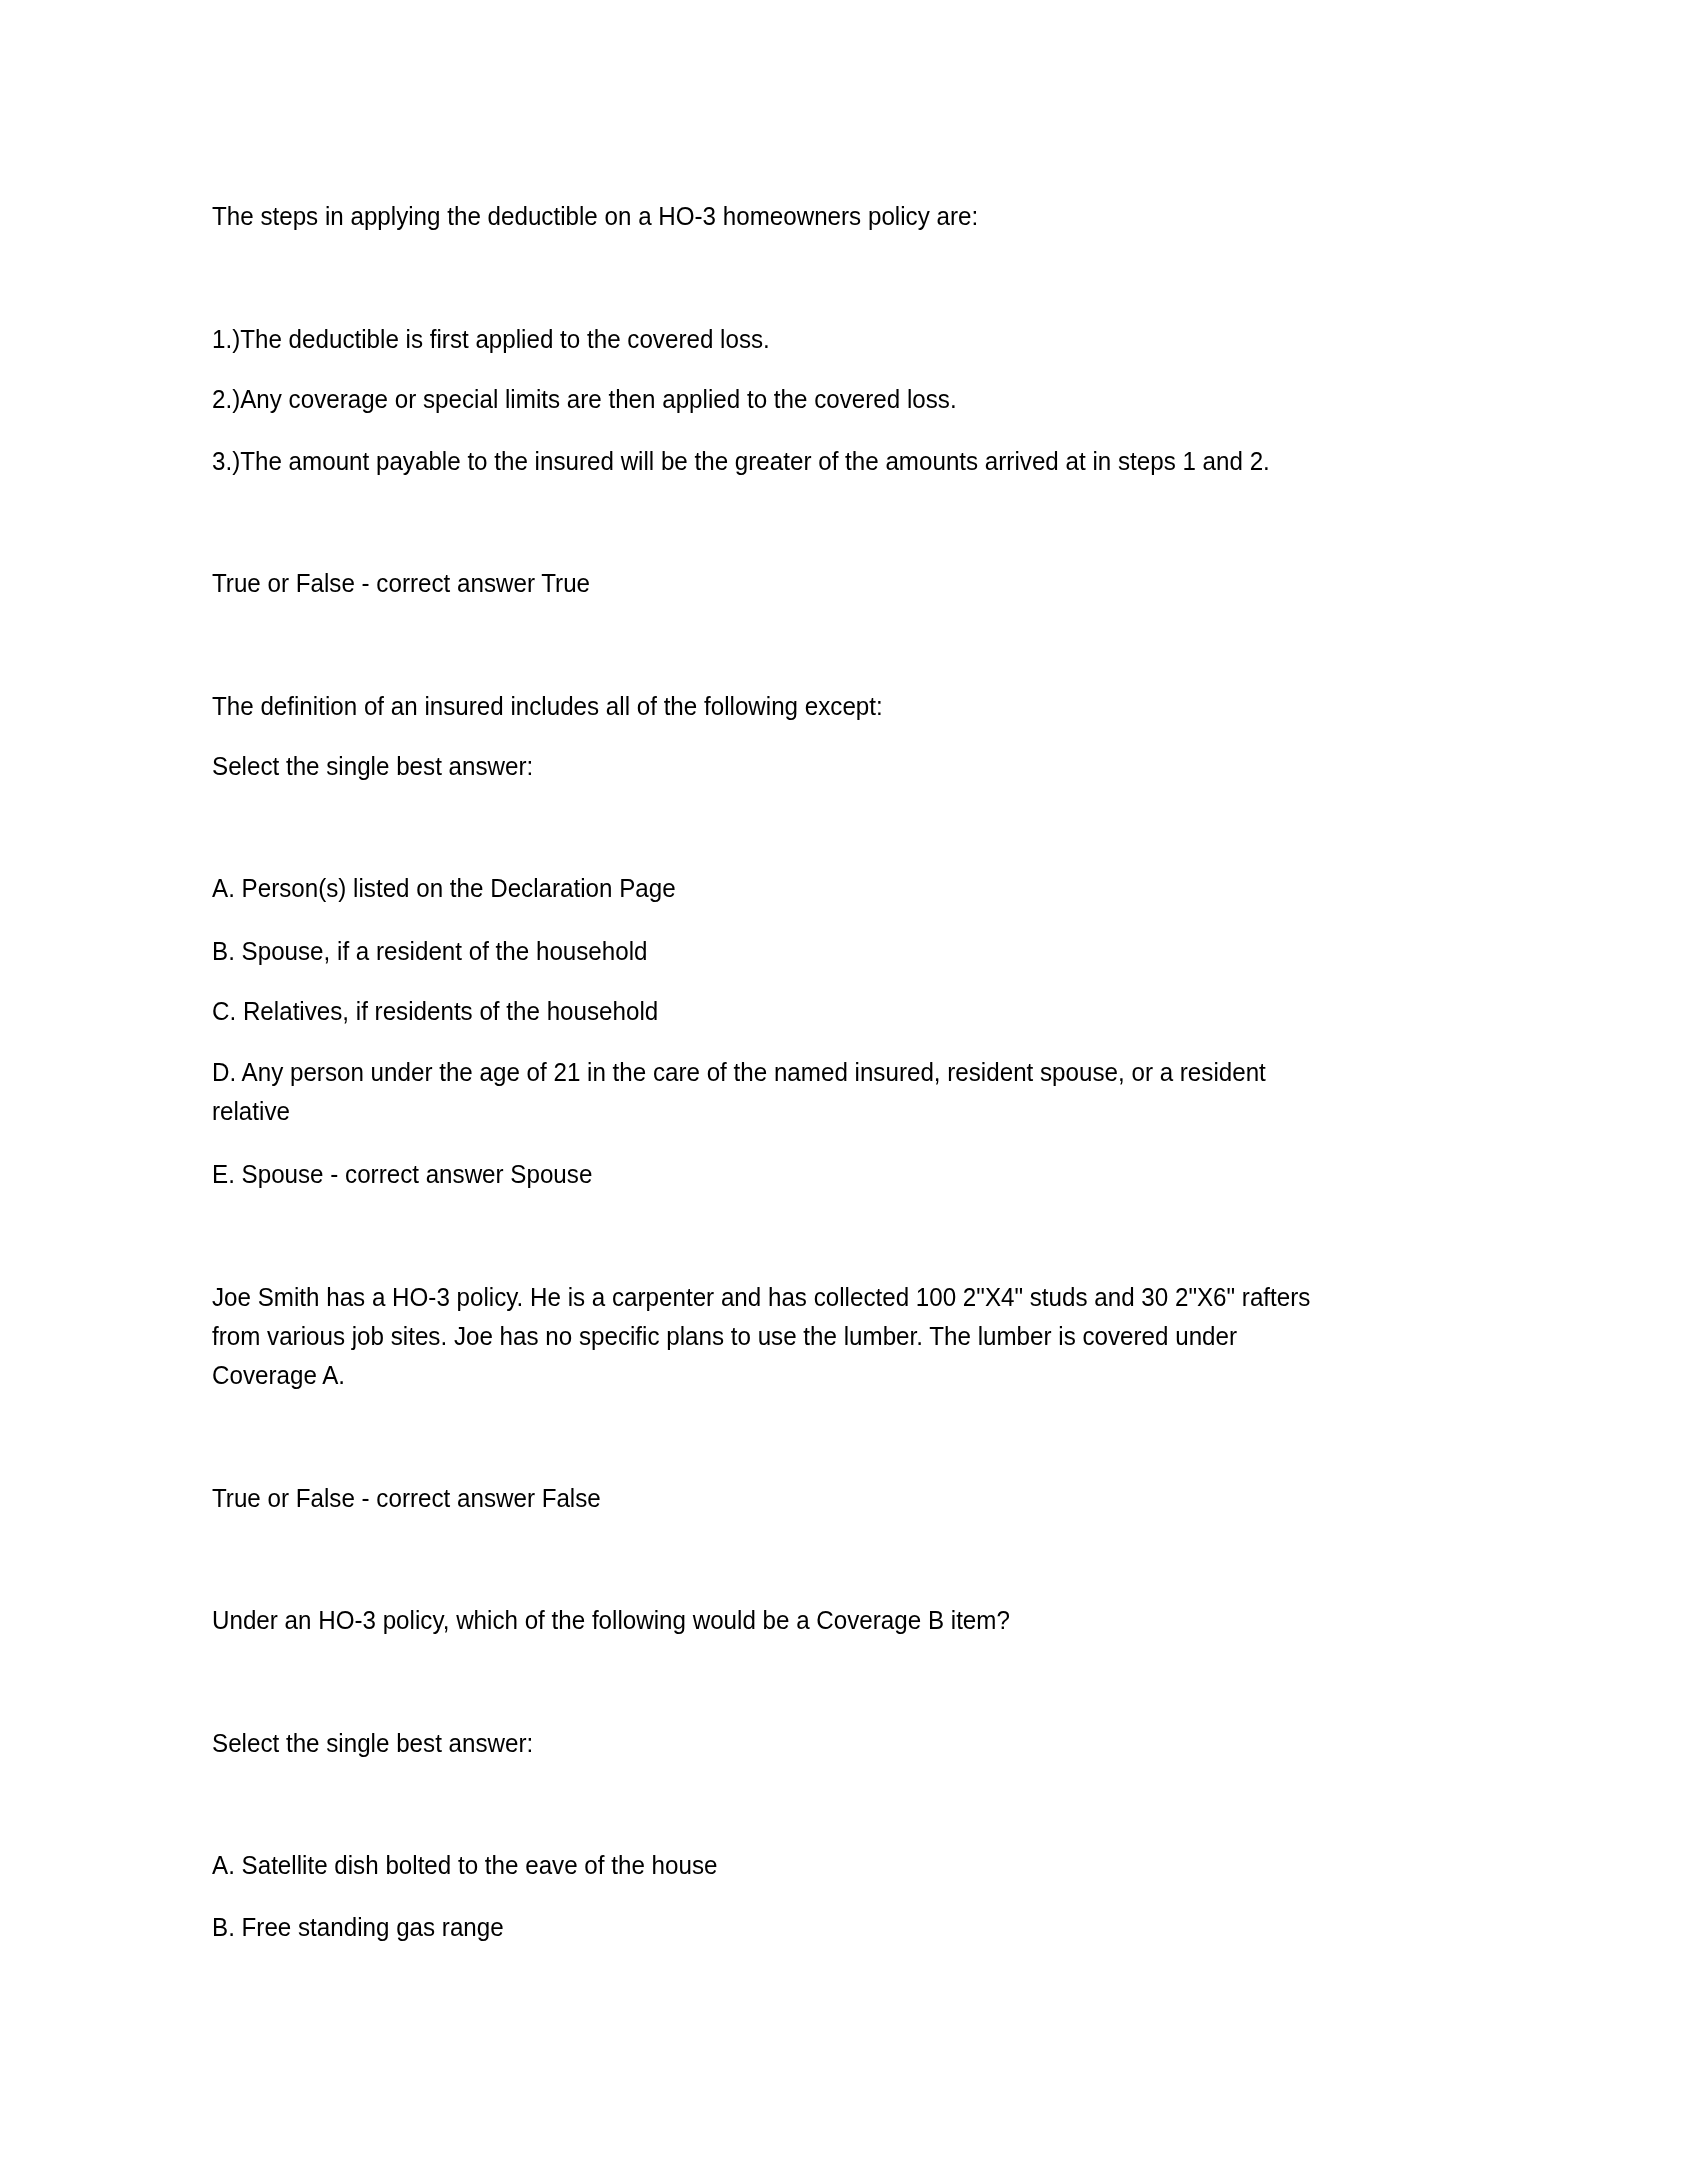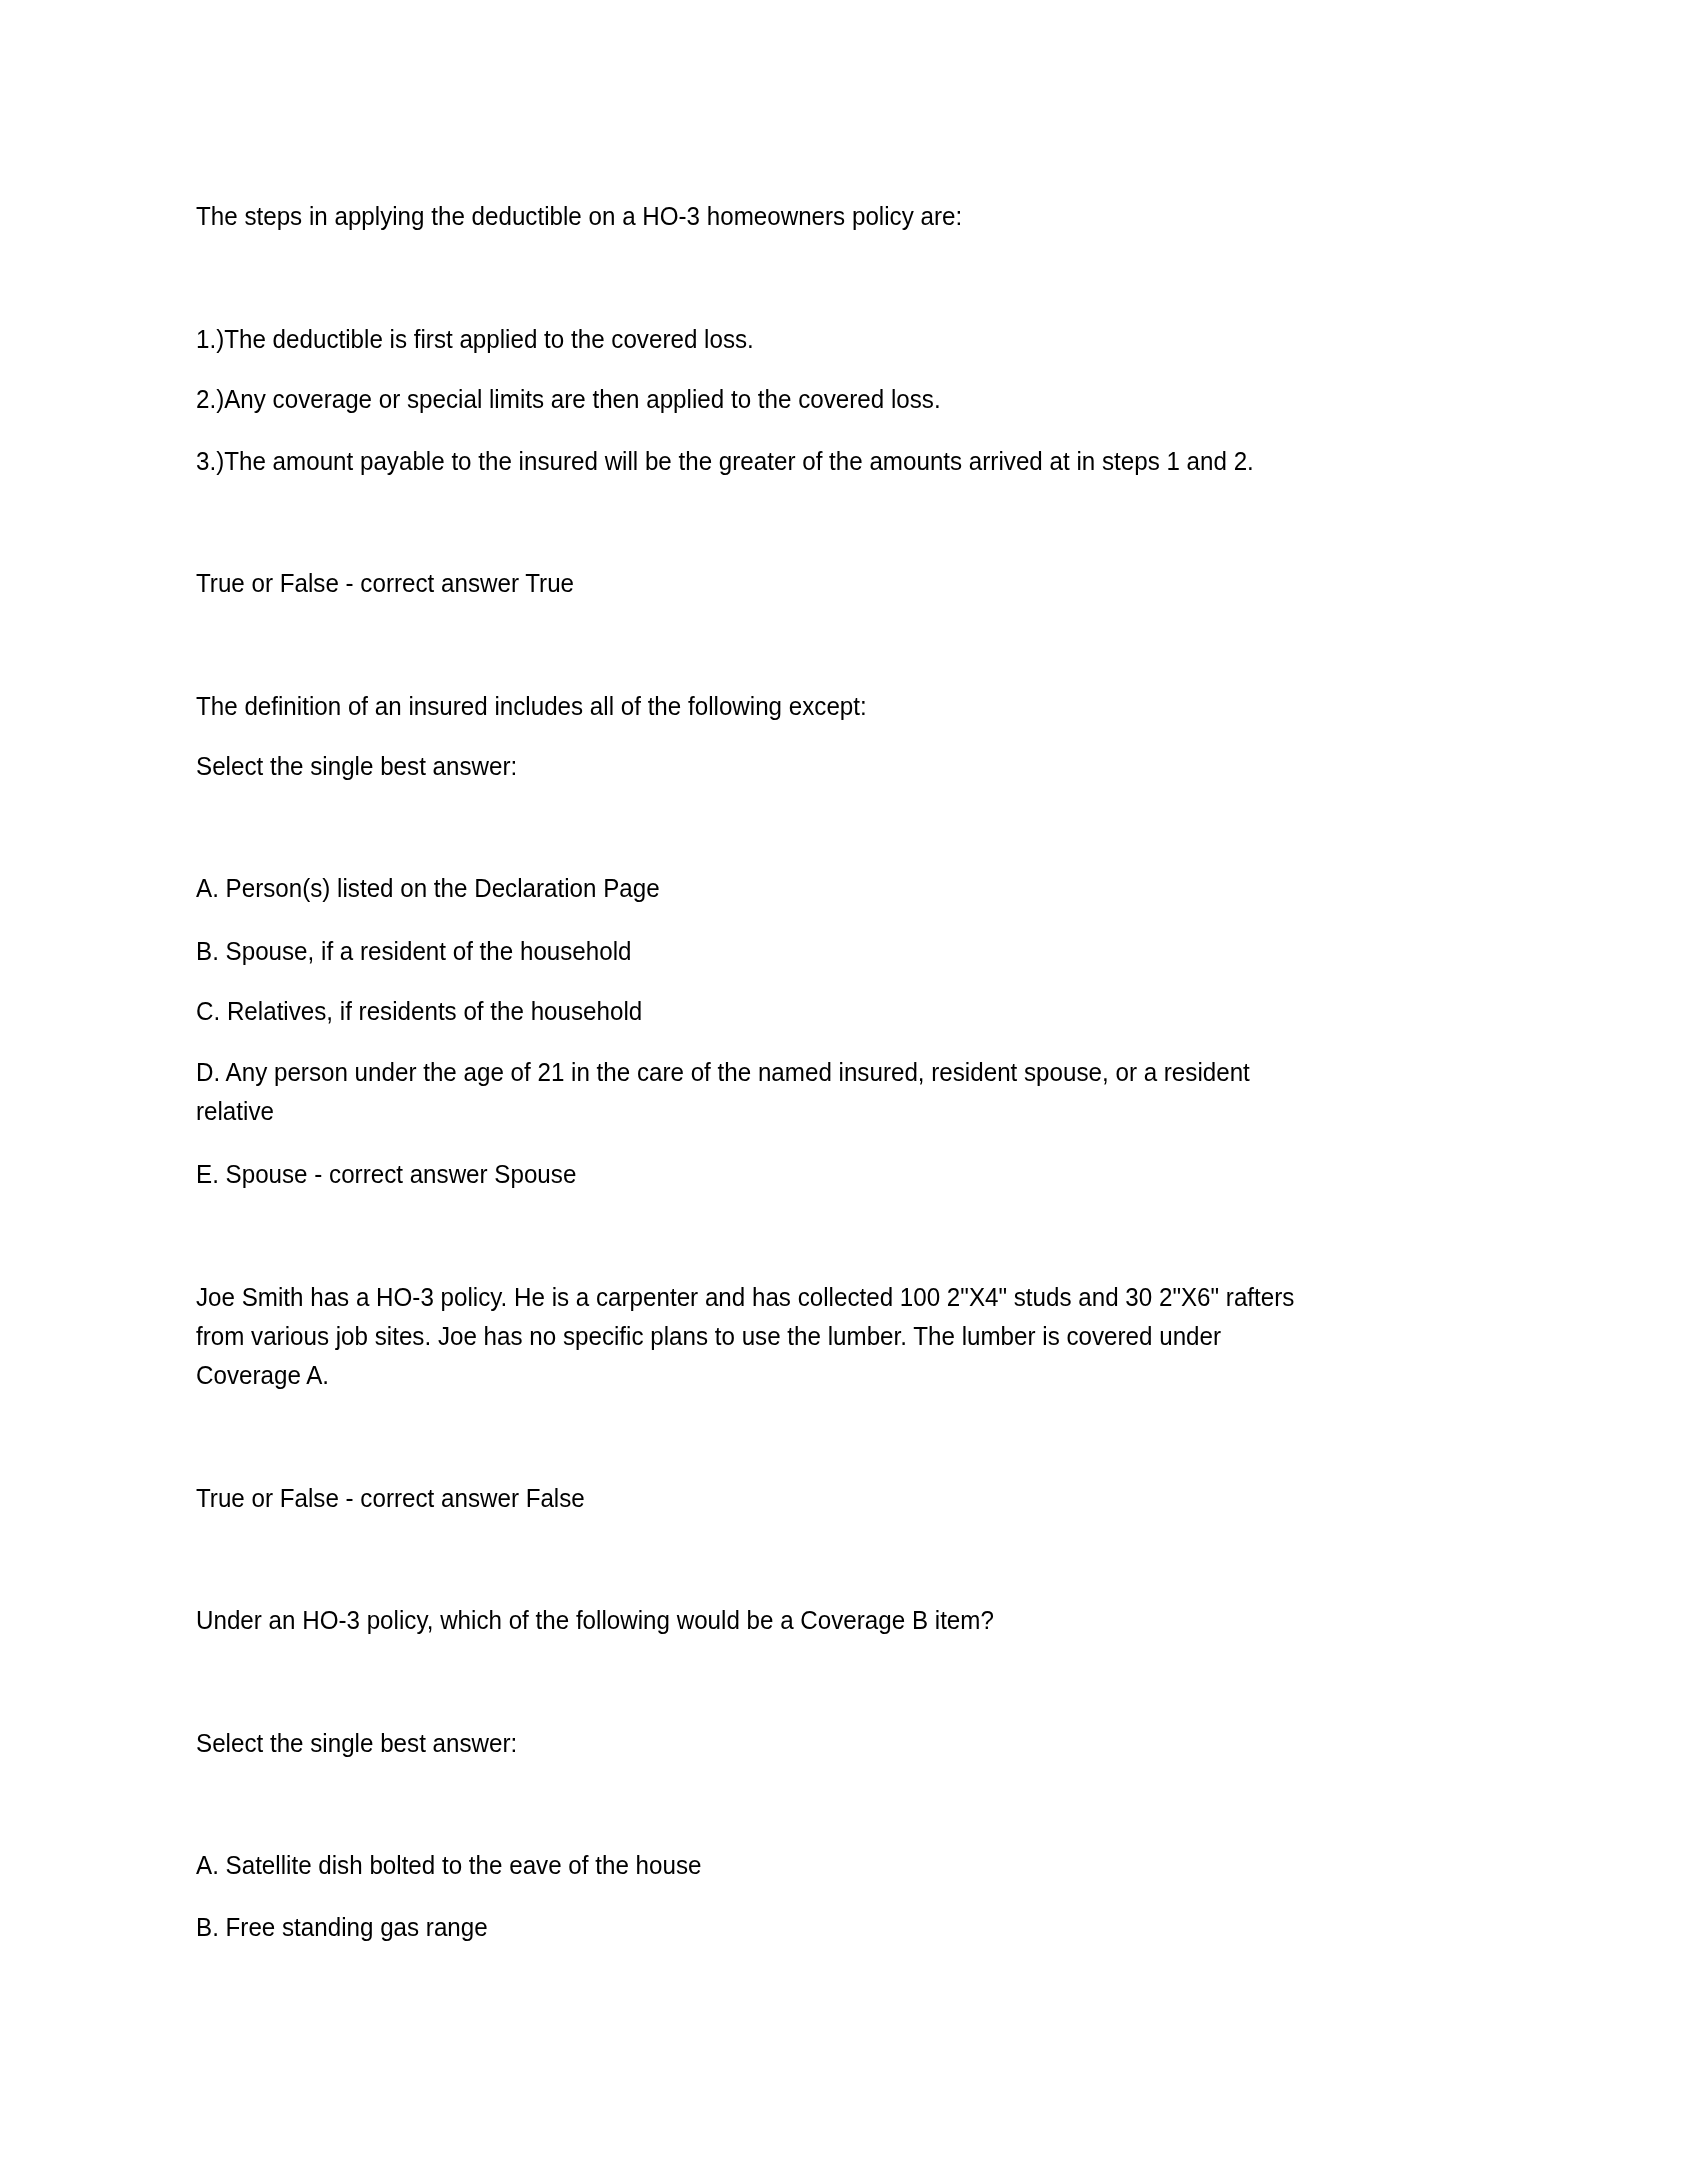--- a/index.html
+++ b/index.html
@@ -1,17 +1,17 @@
 <!DOCTYPE html>
 <html><head>
 <meta charset="utf-8">
 <style>
   html, body { margin: 0; padding: 0; background: #ffffff; }
   body { width: 1683px; height: 2178px; position: relative; overflow: hidden; }
-  .page { position: absolute; left: 0; top: 0; width: 1522px; height: 2178px; background: #fff; }
+  .page { position: absolute; left: 16px; top: 0; width: 1522px; height: 2178px; background: #fff; }
   .line {
     position: absolute;
     left: 196px;
     font-family: "Liberation Sans", sans-serif;
     font-size: 26px;
     line-height: 32px;
     color: #000;
     white-space: nowrap;
     transform-origin: left center;
     transform: scaleX(0.93);

